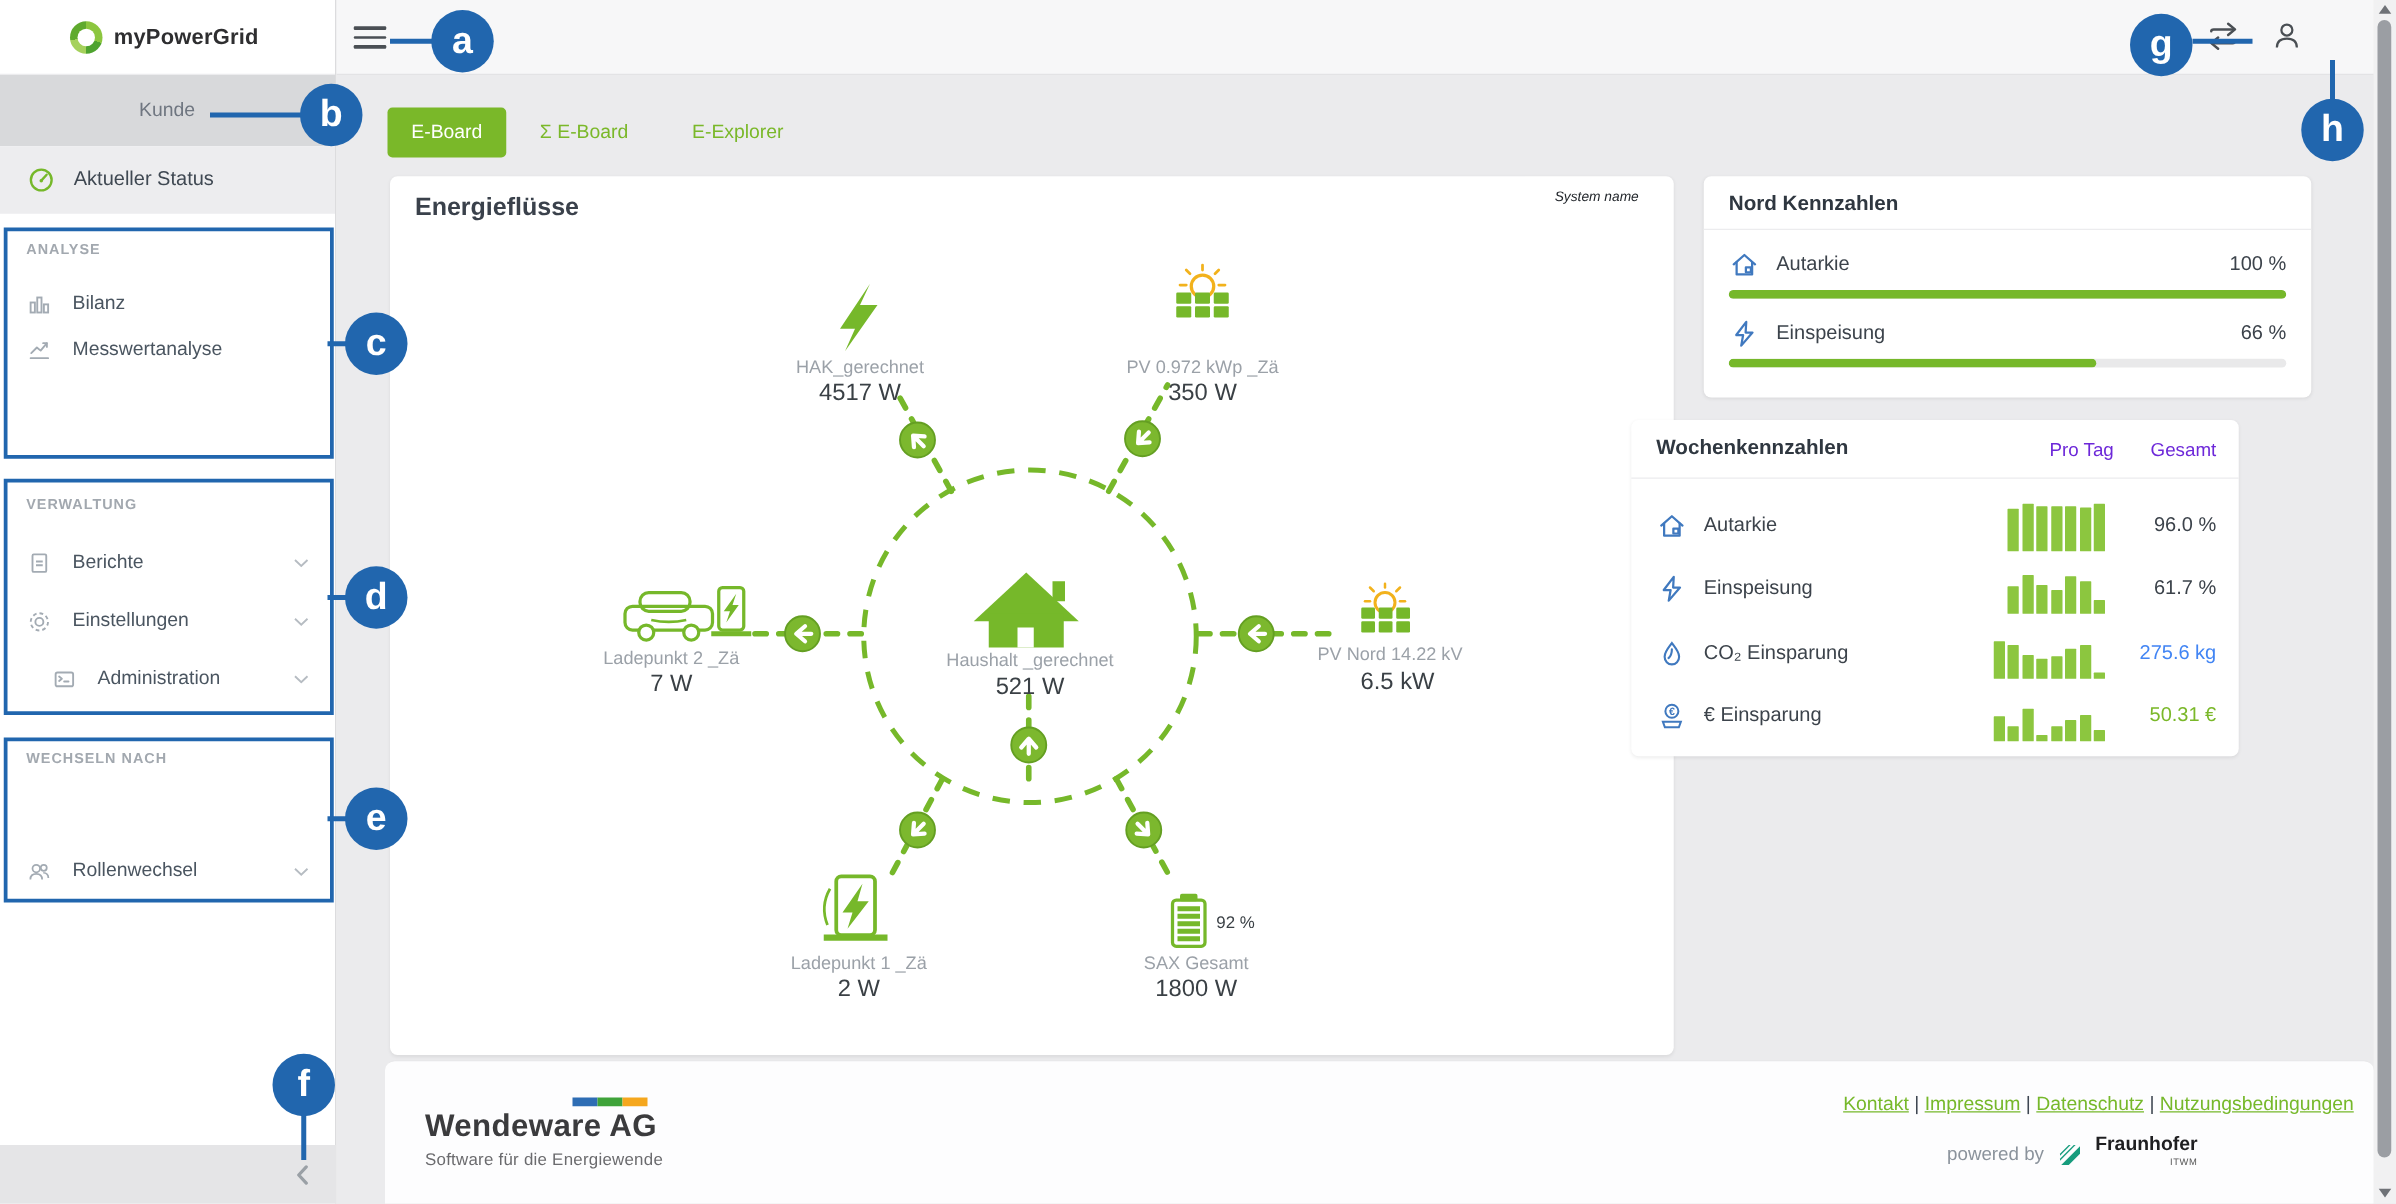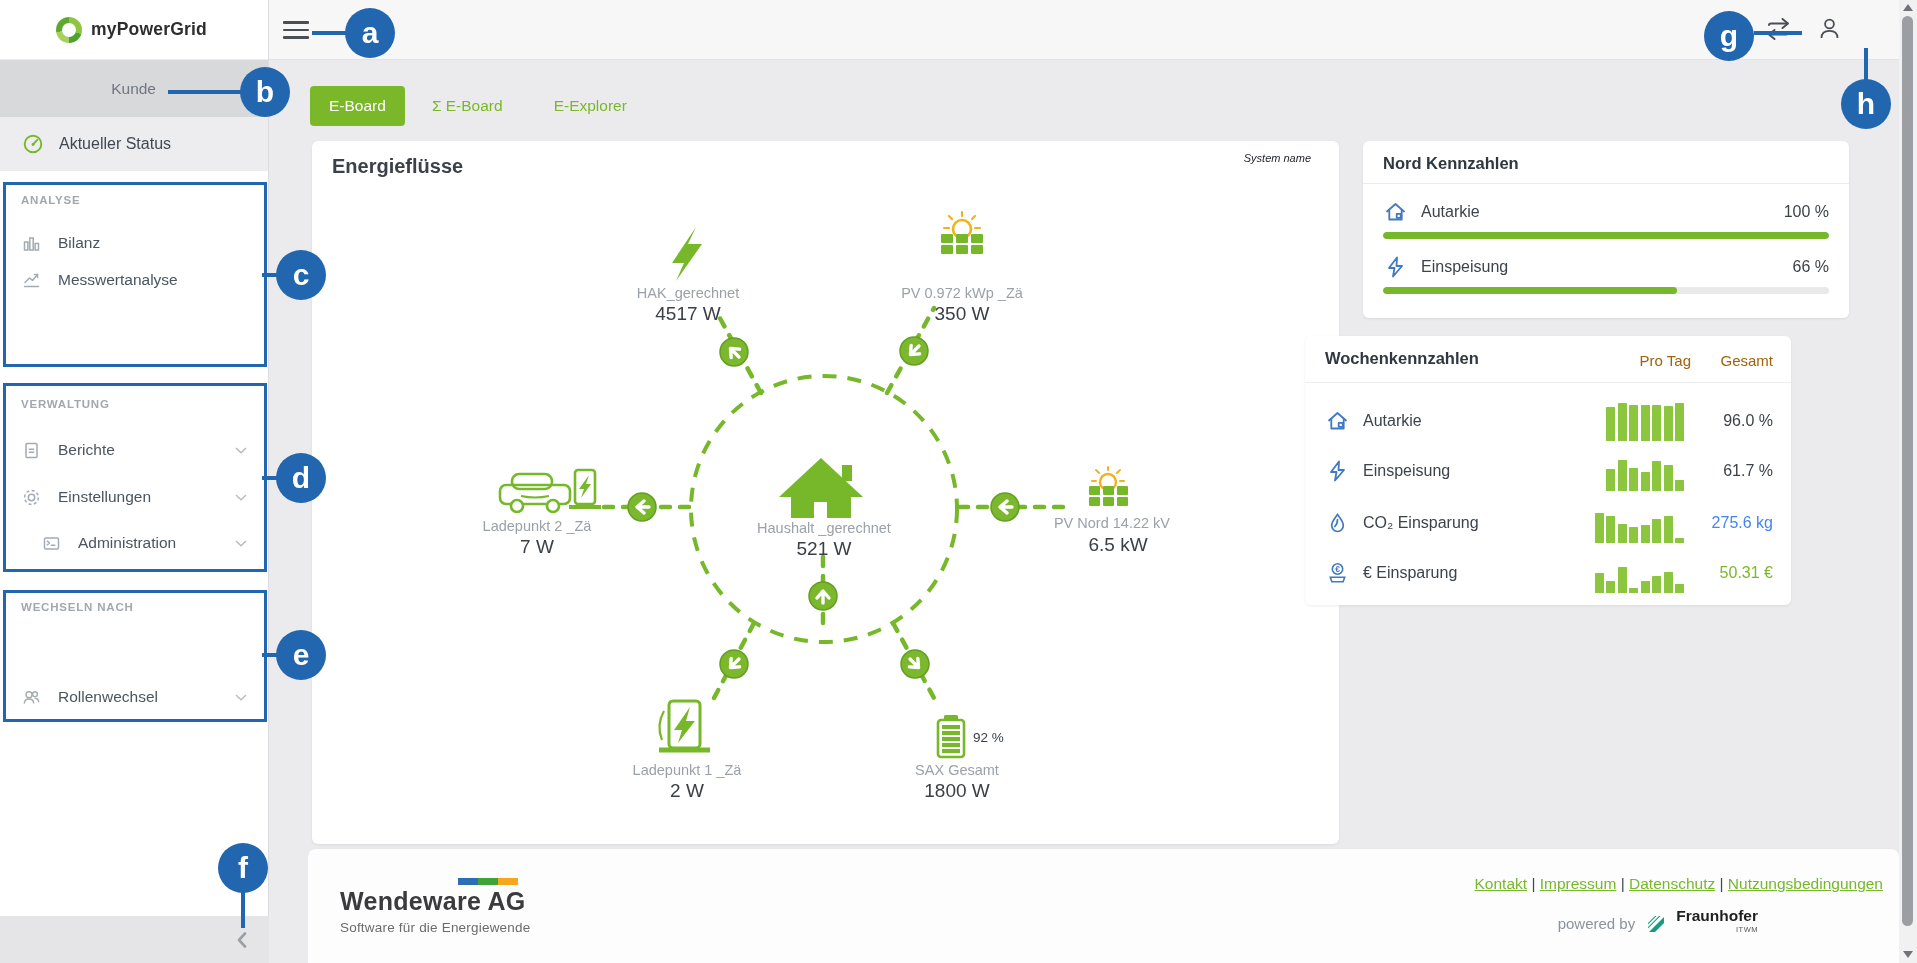--- a/index.html
+++ b/index.html
@@ -38,21 +38,21 @@
   
   .card { position:absolute; background:#fff; border-radius:6px; box-shadow:0 1px 3px rgba(0,0,0,.07); }
   #board-card  { left:312px; top:141px; width:1027px; height:703px; }
   #live-card   { left:1363px; top:141px; width:486px; height:177px; }
   #week-card   { left:1305px; top:336px; width:486px; height:269px; }
   .board-title { position:absolute; left:20px; top:14px; font-size:20px; font-weight:600; color:#3a414b; }
   .system-name { position:absolute; right:28px; top:11px; font-size:11px; font-style:italic; color:#22262b; }
 
   .panel-title { position:absolute; left:20px; top:13px; font-size:16.5px; font-weight:700; color:#2f3740; }
   .panel-divider { position:absolute; left:0; right:0; border-top:1px solid #ececee; }
-  .col-head { position:absolute; top:16px; font-size:15px; color:#a16207; }
+  .col-head { position:absolute; top:16px; font-size:15px; color:#6d28d9; }
 
   .live-row { position:absolute; left:20px; right:20px; height:26px; display:flex; align-items:center; gap:13px; }
   .kpi-label { font-size:16px; color:#3c434b; }
   .kpi-value { margin-left:auto; font-size:16px; color:#3c434b; }
   .lbar-track { position:absolute; left:20px; right:20px; height:7px; border-radius:4px; background:#e9e9ea; overflow:hidden; }
   .lbar-fill { height:100%; border-radius:4px; background:#76b82a; }
 
   .wrow { position:absolute; left:20px; right:18px; height:44px; display:flex; align-items:center; gap:13px; }
   .wbars { display:flex; align-items:flex-end; gap:2.5px; height:40px; width:96px; justify-content:flex-end; margin-left:auto; margin-right:12px; }
   .wbar { width:9px; background:#8cc63f; border-radius:0.5px; }

